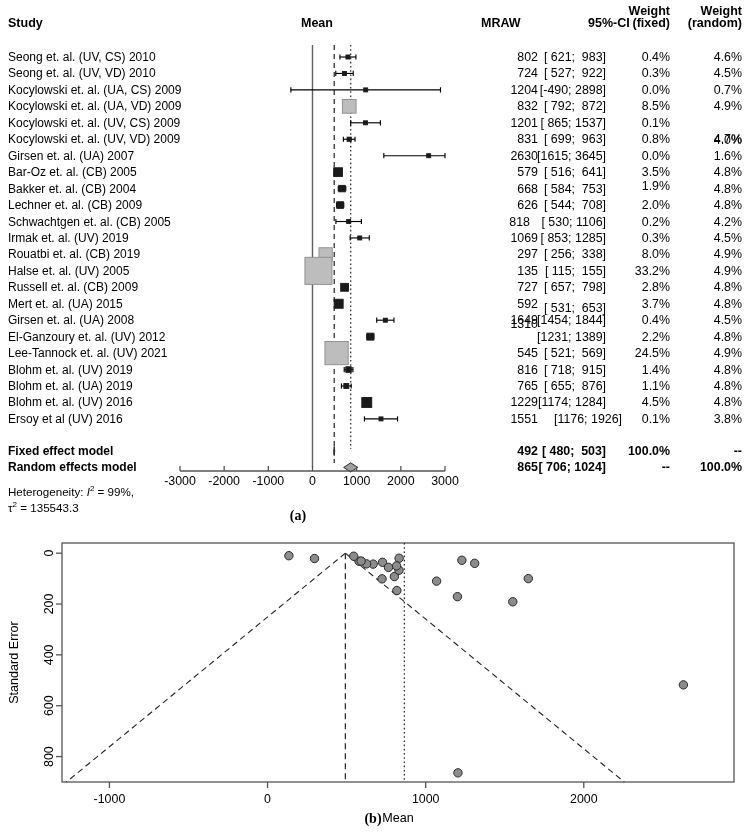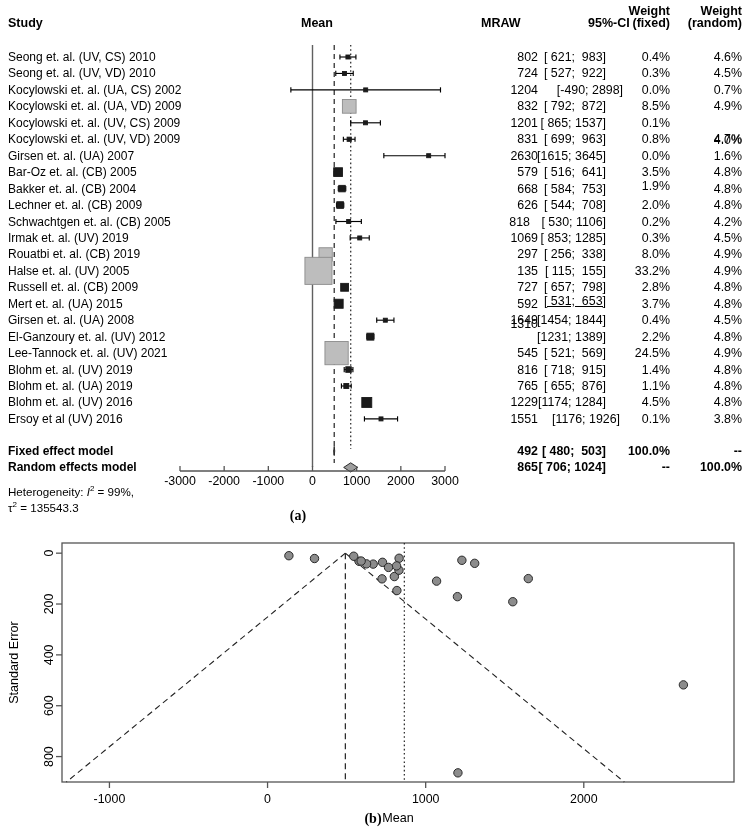--- a/index.html
+++ b/index.html
@@ -67,23 +67,23 @@
       <div class="rowlabel" style="left: 8px; top: 50px;">Seong et. al. (UV, CS) 2010</div>
       <div class="cell c-mraw" style="left: 474px; top: 50px;">802</div>
       <div class="cell c-ci" style="left: 518px; top: 50px;">[ 621;  983]</div>
       <div class="cell c-wf" style="left: 612px; top: 50px;">0.4%</div>
       <div class="cell c-wr" style="left: 676px; top: 50px;">4.6%</div>
       <div class="rowlabel" style="left: 8px; top: 66.45px;">Seong et. al. (UV, VD) 2010</div>
       <div class="cell c-mraw" style="left: 474px; top: 66.45px;">724</div>
       <div class="cell c-ci" style="left: 518px; top: 66.45px;">[ 527;  922]</div>
       <div class="cell c-wf" style="left: 612px; top: 66.45px;">0.3%</div>
       <div class="cell c-wr" style="left: 676px; top: 66.45px;">4.5%</div>
-      <div class="rowlabel" style="left: 8px; top: 82.9px;">Kocylowski et. al. (UA, CS) 2002</div>
+      <div class="rowlabel" style="left: 8px; top: 82.9px;">Kocylowski et. al. (UA, CS) 2009</div>
       <div class="cell c-mraw" style="left: 474px; top: 82.9px;">1204</div>
-      <div class="cell c-ci" style="left: 535px; top: 82.9px;">[-490; 2898]</div>
+      <div class="cell c-ci" style="left: 518px; top: 82.9px;">[-490; 2898]</div>
       <div class="cell c-wf" style="left: 612px; top: 82.9px;">0.0%</div>
       <div class="cell c-wr" style="left: 676px; top: 82.9px;">0.7%</div>
       <div class="rowlabel" style="left: 8px; top: 99.35px;">Kocylowski et. al. (UA, VD) 2009</div>
       <div class="cell c-mraw" style="left: 474px; top: 99.35px;">832</div>
       <div class="cell c-ci" style="left: 518px; top: 99.35px;">[ 792;  872]</div>
       <div class="cell c-wf" style="left: 612px; top: 99.35px;">8.5%</div>
       <div class="cell c-wr" style="left: 676px; top: 99.35px;">4.9%</div>
       <div class="rowlabel" style="left: 8px; top: 115.8px;">Kocylowski et. al. (UV, CS) 2009</div>
       <div class="cell c-mraw" style="left: 474px; top: 115.8px;">1201</div>
       <div class="cell c-ci" style="left: 518px; top: 115.8px;">[ 865; 1537]</div>
@@ -134,21 +134,21 @@
       <div class="cell c-ci" style="left: 518px; top: 263.85px;">[ 115;  155]</div>
       <div class="cell c-wf" style="left: 612px; top: 263.85px;">33.2%</div>
       <div class="cell c-wr" style="left: 676px; top: 263.85px;">4.9%</div>
       <div class="rowlabel" style="left: 8px; top: 280.3px;">Russell et. al. (CB) 2009</div>
       <div class="cell c-mraw" style="left: 474px; top: 280.3px;">727</div>
       <div class="cell c-ci" style="left: 518px; top: 280.3px;">[ 657;  798]</div>
       <div class="cell c-wf" style="left: 612px; top: 280.3px;">2.8%</div>
       <div class="cell c-wr" style="left: 676px; top: 280.3px;">4.8%</div>
       <div class="rowlabel" style="left: 8px; top: 296.75px;">Mert et. al. (UA) 2015</div>
       <div class="cell c-mraw" style="left: 474px; top: 296.75px;">592</div>
-      <div class="cell c-ci" style="left: 518px; top: 294px; text-decoration: underline;">[ 531;  653]</div>
+      <div class="cell c-ci" style="left: 518px; top: 301px;">[ 531;  653]</div>
       <div class="cell c-wf" style="left: 612px; top: 296.75px;">3.7%</div>
       <div class="cell c-wr" style="left: 676px; top: 296.75px;">4.8%</div>
       <div class="rowlabel" style="left: 8px; top: 313.2px;">Girsen et. al. (UA) 2008</div>
       <div class="cell c-mraw" style="left: 474px; top: 313.2px;">1649</div>
       <div class="cell c-ci" style="left: 518px; top: 313.2px;">[1454; 1844]</div>
       <div class="cell c-wf" style="left: 612px; top: 313.2px;">0.4%</div>
       <div class="cell c-wr" style="left: 676px; top: 313.2px;">4.5%</div>
       <div class="rowlabel" style="left: 8px; top: 329.65px;">El-Ganzoury et. al. (UV) 2012</div>
       <div class="cell c-mraw" style="left: 474px; top: 317px;">1310</div>
       <div class="cell c-ci" style="left: 518px; top: 329.65px;">[1231; 1389]</div>
@@ -169,21 +169,21 @@
       <div class="cell c-ci" style="left: 518px; top: 379px;">[ 655;  876]</div>
       <div class="cell c-wf" style="left: 612px; top: 379px;">1.1%</div>
       <div class="cell c-wr" style="left: 676px; top: 379px;">4.8%</div>
       <div class="rowlabel" style="left: 8px; top: 395.45px;">Blohm et. al. (UV) 2016</div>
       <div class="cell c-mraw" style="left: 474px; top: 395.45px;">1229</div>
       <div class="cell c-ci" style="left: 518px; top: 395.45px;">[1174; 1284]</div>
       <div class="cell c-wf" style="left: 612px; top: 395.45px;">4.5%</div>
       <div class="cell c-wr" style="left: 676px; top: 395.45px;">4.8%</div>
       <div class="rowlabel" style="left: 8px; top: 411.9px;">Ersoy et al (UV) 2016</div>
       <div class="cell c-mraw" style="left: 474px; top: 411.9px;">1551</div>
-      <div class="cell c-ci" style="left: 518px; top: 411.9px; padding-left: 14px;">[1176; 1926]</div>
+      <div class="cell c-ci" style="left: 534px; top: 411.9px;">[1176; 1926]</div>
       <div class="cell c-wf" style="left: 612px; top: 411.9px;">0.1%</div>
       <div class="cell c-wr" style="left: 676px; top: 411.9px;">3.8%</div>
       <div class="rowlabel bold" style="left: 8px; top: 443.977px;">Fixed effect model</div>
       <div class="cell c-mraw bold" style="left: 474px; top: 443.977px;">492</div>
       <div class="cell c-ci bold" style="left: 518px; top: 443.977px;">[ 480;  503]</div>
       <div class="cell c-wf bold" style="left: 612px; top: 443.977px;">100.0%</div>
       <div class="cell c-wr bold" style="left: 676px; top: 443.977px;">--</div>
       <div class="rowlabel bold" style="left: 8px; top: 460.427px;">Random effects model</div>
       <div class="cell c-mraw bold" style="left: 474px; top: 460.427px;">865</div>
       <div class="cell c-ci bold" style="left: 518px; top: 460.427px;">[ 706; 1024]</div>

